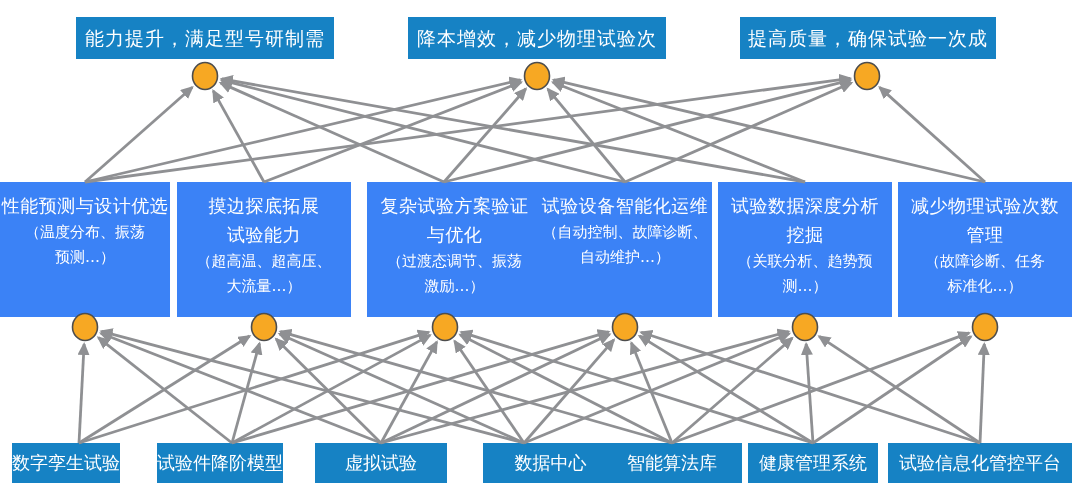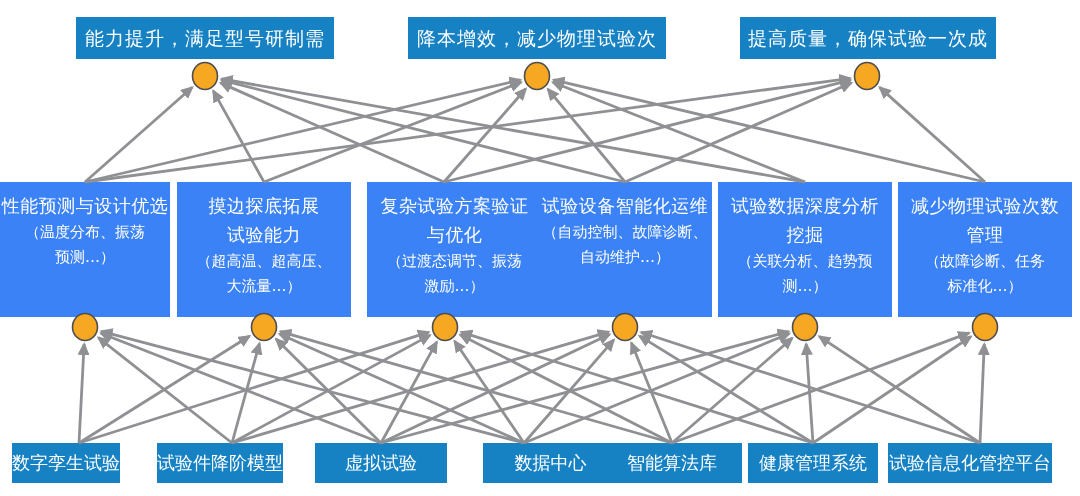--- a/index.html
+++ b/index.html
@@ -22,21 +22,21 @@
   #g3{left:538px;width:174px;}
   #g4{left:718px;width:174px;}
   #g5{left:898px;width:174px;}
   .plat{top:443px;height:40px;background:#1682C4;font-size:18px;line-height:40px;}
   #b0{left:12px;width:108px;}
   #b1{left:157px;width:126px;}
   #b2{left:315px;width:132px;}
   #b3{left:457px;width:135px;margin-left:26px;}
   #b4{left:602px;width:140px;}
   #b5{left:748px;width:130px;}
-  #b6{left:888px;width:164px;}
+  #b6{left:888px;width:184px;}
   #net{position:absolute;left:0;top:0;z-index:2;pointer-events:none;}
   .box{z-index:1;}
 </style>
 </head>
 <body>
 
 <div id="stage">
 
   <div class="box goal" id="t0"><span>能力提升，满足型号研制需求</span></div>
   <div class="box goal" id="t1"><span>降本增效，减少物理试验次数</span></div>

